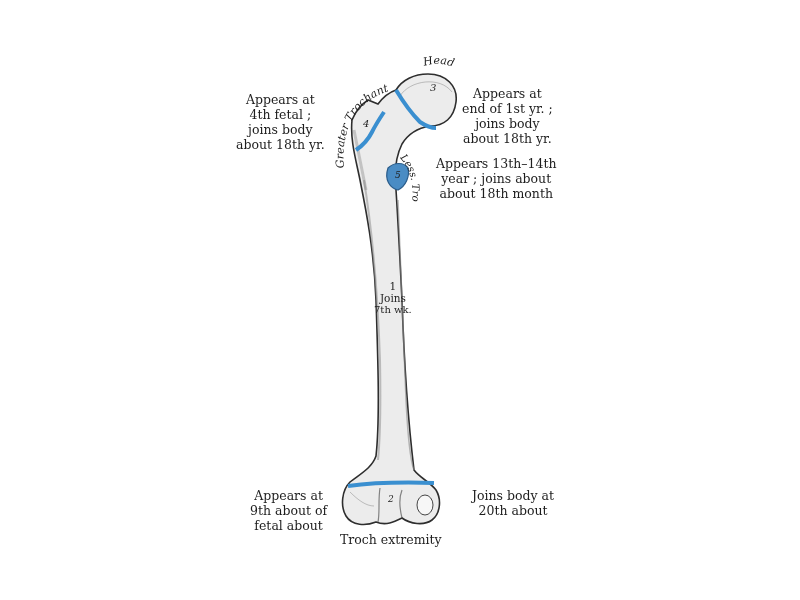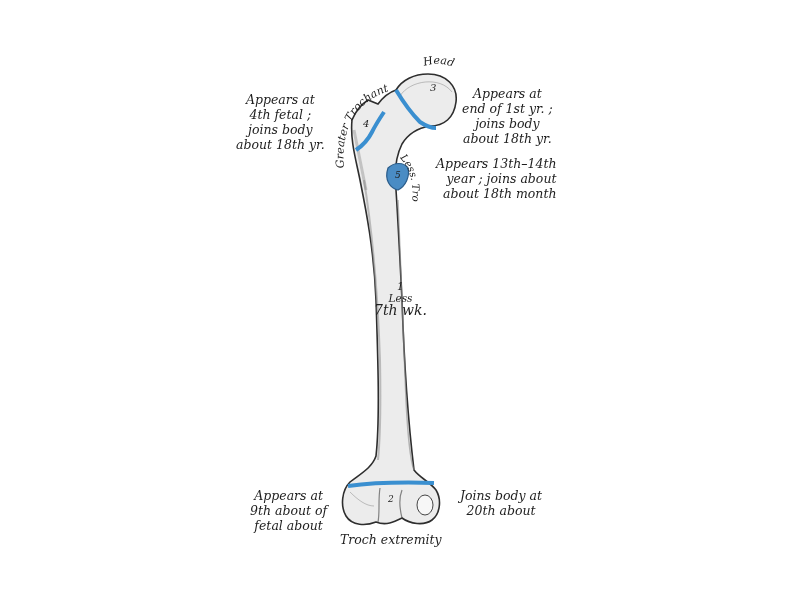--- a/index.html
+++ b/index.html
@@ -1,18 +1,18 @@
 <!DOCTYPE html>
 <html><head>
 <meta charset="utf-8">
 <style>
   html, body { margin:0; padding:0; background:#ffffff; }
   body { width:800px; height:600px; position:relative; overflow:hidden;
          font-family: "DejaVu Serif", "Liberation Serif", serif; color:#222; }
-  .lbl { position:absolute; font-style:italic; font-size:12.5px; line-height:15px;
+  .lbl { position:absolute; font-size:12.5px; line-height:15px;
          text-align:center; color:#1e1e1e; white-space:nowrap; }
   .lbl span { display:block; }
   svg#bone { position:absolute; left:0; top:0; }
   .tiny { position:absolute; font-style:italic; font-size:10px; color:#222; }
 </style>
 </head>
 <body>
 
 <svg id="bone" width="800" height="600" viewBox="0 0 800 600">
 
@@ -73,48 +73,48 @@
   </text>
 </svg>
 
 <div class="tiny" style="left:430px;top:82px;">3</div>
 <div class="tiny" style="left:363px;top:118px;">4</div>
 <div class="tiny" style="left:395px;top:170px;font-size:9px;">5</div>
 <div class="tiny" style="left:388px;top:494px;font-size:9px;">2</div>
 
 <div class="lbl" style="left:374px;top:280px;font-size:10.5px;line-height:12px;">
   <span>1</span>
-  <span>Less</span>
-  <span style="font-size:14px;text-align:right;">7th wk.</span>
+  <span>Joins</span>
+  <span style="font-size:10px;text-align:right;">7th wk.</span>
 </div>
 
 <div class="lbl" style="left:236px;top:92px;">
   <span>Appears at</span>
   <span>4th fetal ;</span>
   <span>joins body</span>
   <span>about 18th yr.</span>
 </div>
 
 <div class="lbl" style="left:462px;top:86px;">
   <span>Appears at</span>
   <span>end of 1st yr. ;</span>
   <span>joins body</span>
   <span>about 18th yr.</span>
 </div>
 
-<div class="lbl" style="left:436px;top:156px;text-align:right;">
+<div class="lbl" style="left:436px;top:156px;">
   <span>Appears 13th–14th</span>
   <span>year ; joins about</span>
   <span>about 18th month</span>
 </div>
 
 <div class="lbl" style="left:250px;top:488px;">
   <span>Appears at</span>
   <span>9th about of</span>
   <span>fetal about</span>
 </div>
 
-<div class="lbl" style="left:460px;top:488px;">
+<div class="lbl" style="left:472px;top:488px;">
   <span>Joins body at</span>
   <span>20th about</span>
 </div>
 
 <div class="lbl" style="left:340px;top:532px;">Troch extremity</div>
 
 </body></html>

